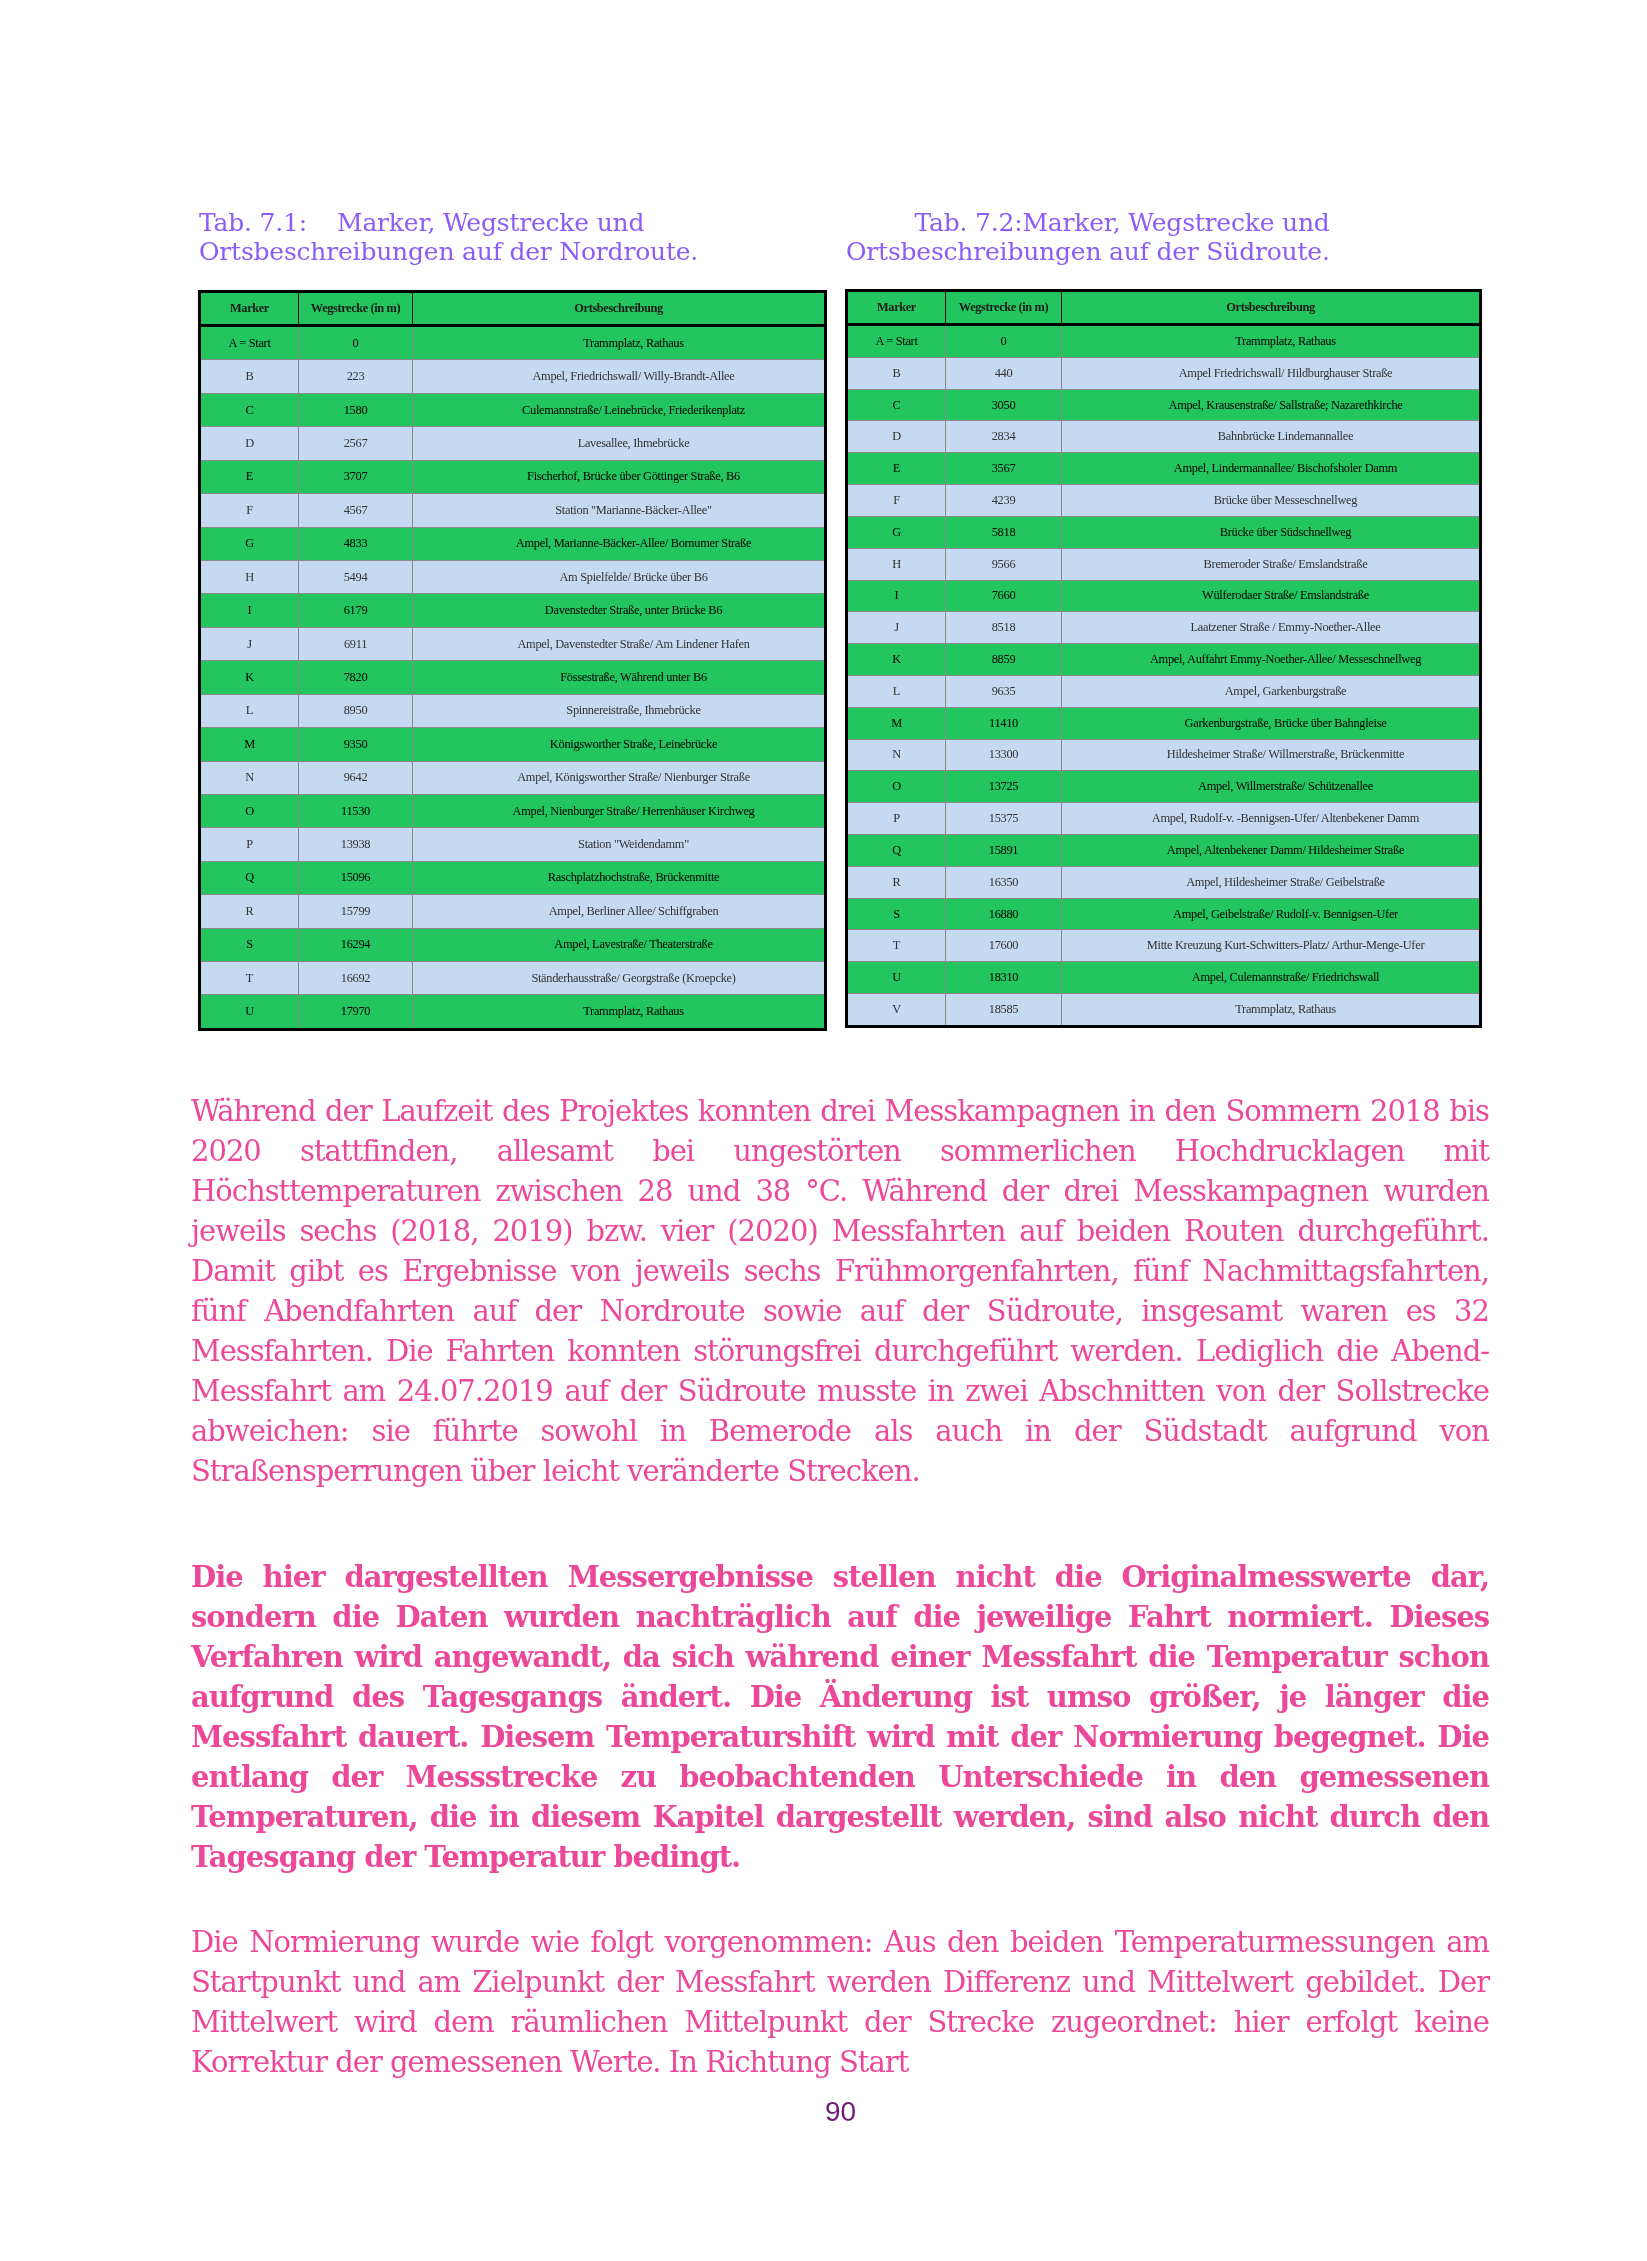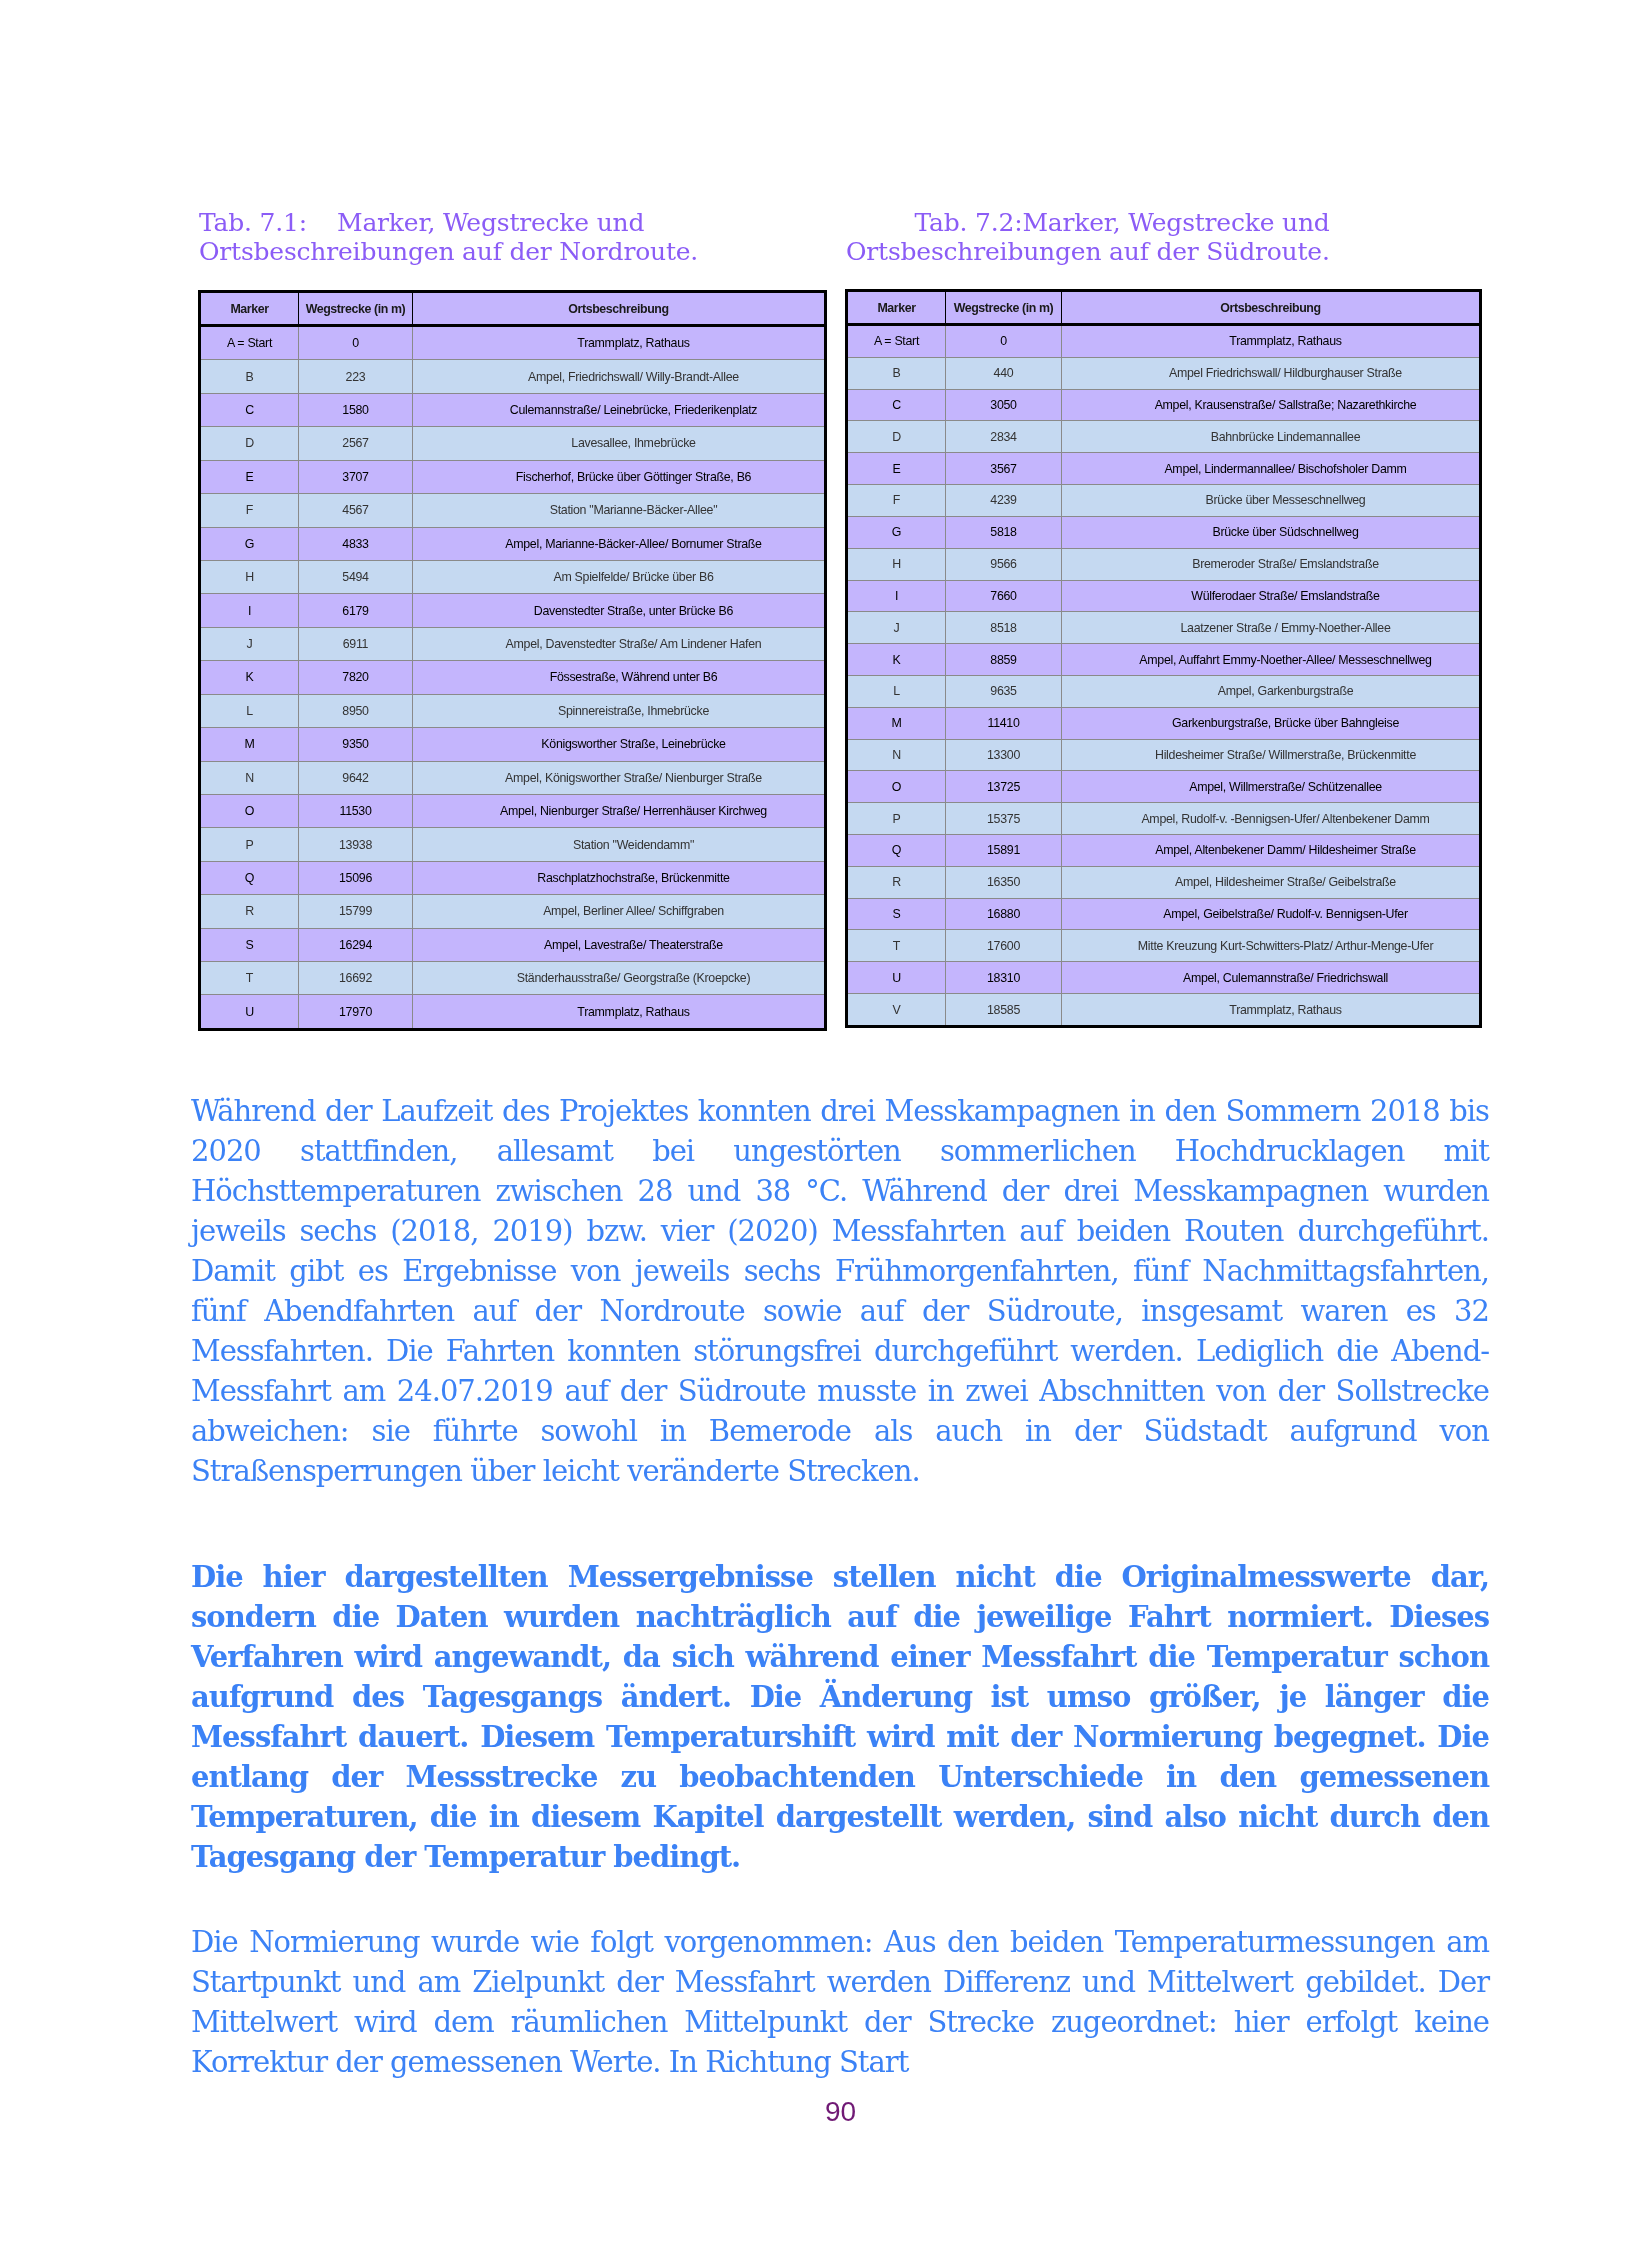--- a/index.html
+++ b/index.html
@@ -13,25 +13,25 @@
       letter-spacing: -0.2px;
     }
     .caption .lbl { display: inline-block; width: 138px; }
     #cap1 { left: 199px; top: 208px; }
     #cap2 { left: 846px; top: 208px; text-align: right; }
 
     table.route {
       position: absolute;
       border-collapse: collapse;
       table-layout: fixed;
-      font-family: Liberation Sans, sans-serif;
+      font-family: Liberation Serif, serif;
       font-size: 12.4px;
       color: #1a1a1a;
       border: 3.3px solid #000;
-      background: #c4b5fd;
+      background: #22c55e;
     }
     table.route th {
       font-weight: bold;
       border-bottom: 3.3px solid #000;
       border-right: 1.6px solid #000;
       text-align: center;
       padding: 0;
       letter-spacing: -0.4px;
     }
     table.route th:last-child { border-right: none; }
@@ -55,21 +55,21 @@
     #tbl2 th { height: 31px; }
     #tbl2 td { height: 30px; }
 
     .body-text {
       position: absolute;
       left: 191px;
       width: 1298px;
       font-family: "DejaVu Serif", serif;
       font-size: 29px;
       line-height: 40px;
-      color: #3b82f6;
+      color: #ec4899;
       text-align: justify;
       letter-spacing: -1px;
       word-spacing: 0px;
       margin: 0;
     }
     #para1 { top: 1091px; }
     #para2 { top: 1557px; font-weight: bold; }
     #para3 { top: 1922px; }
 
     #page-number {

